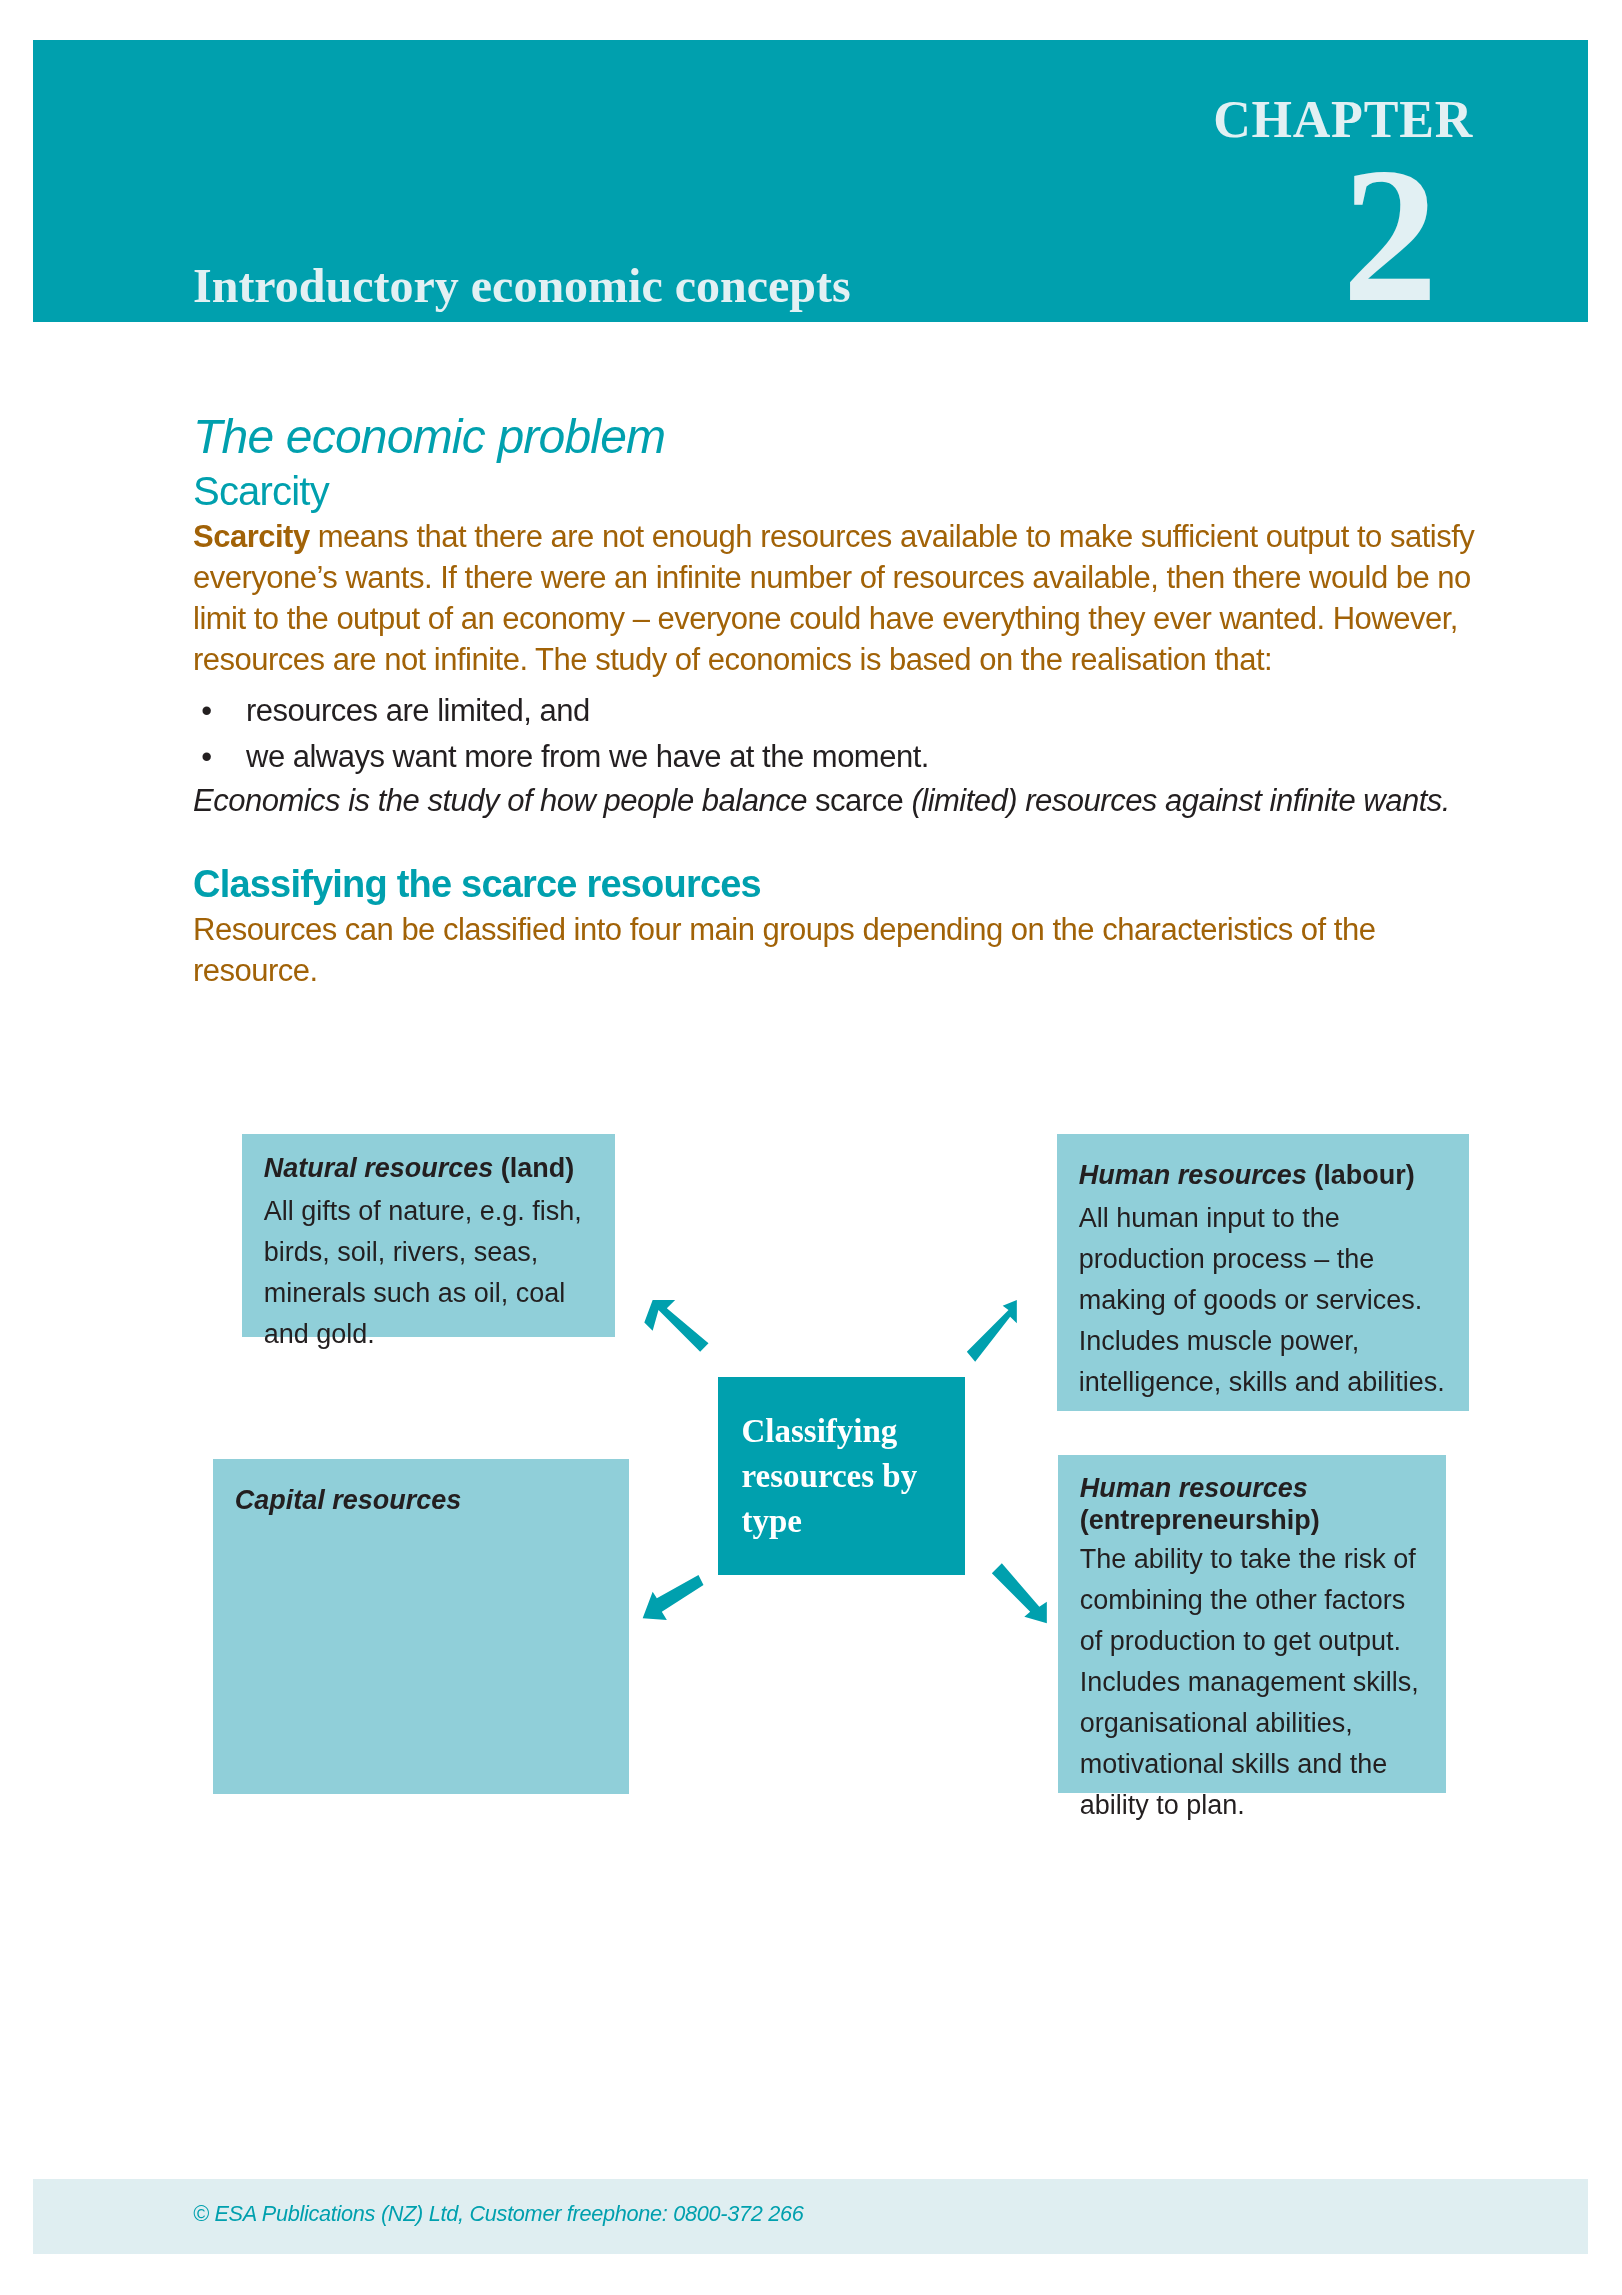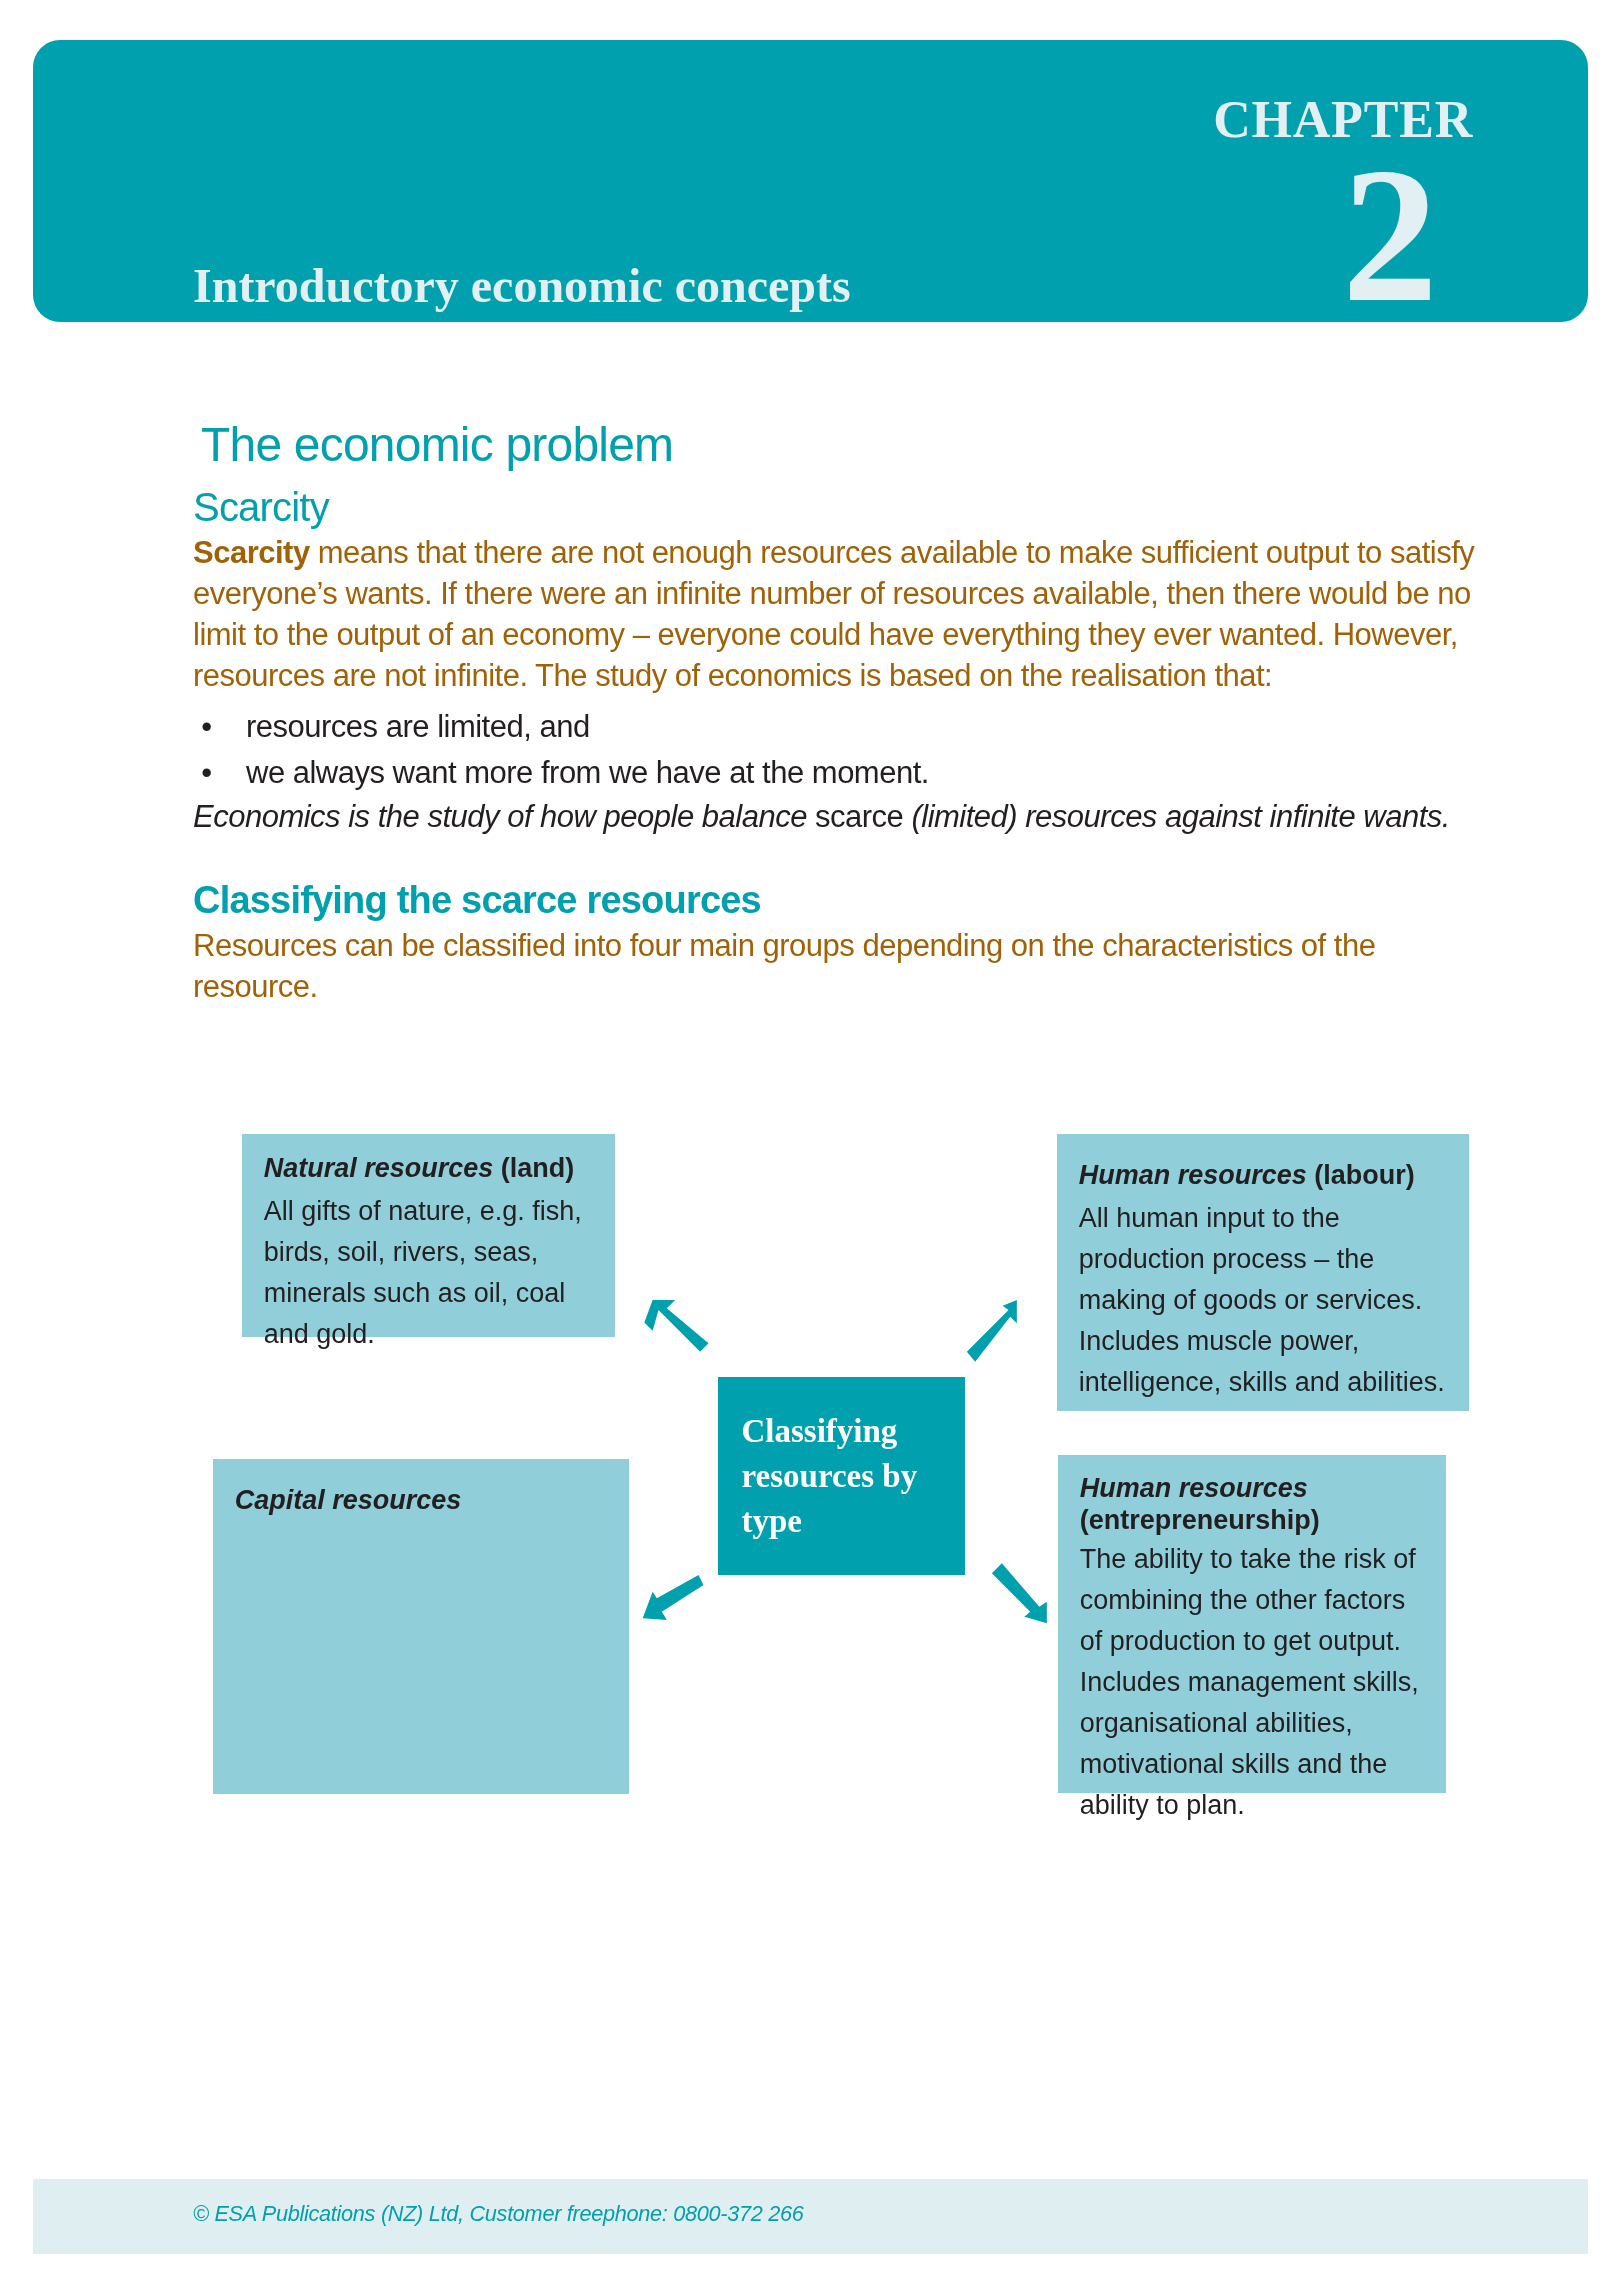--- a/index.html
+++ b/index.html
@@ -1,30 +1,30 @@
 <!DOCTYPE html>
 <html style="font-size:13.3px"><head>
 <meta charset="utf-8">
 <style>
   html, body { margin: 0; padding: 0; background: #ffffff; }
   body { width: 1622px; height: 2295px; position: relative; overflow: hidden;
          font-family: "Liberation Sans", sans-serif; color: #231f20; }
 
   .header-band { position: absolute; left: 33px; top: 40px; width: 1555px; height: 282px;
-                 background: #00a0ae; border-radius: 27px; }
+                 background: #00a0ae; }
   .chapter-label { position: absolute; right: 115px; top: 50px; font-family: "Liberation Serif", serif;
                    font-weight: bold; font-size: 52px; color: #e2f0f3; letter-spacing: 0.8px; }
   .chapter-number { position: absolute; right: 150px; top: 100px; font-family: "Liberation Serif", serif;
                     font-weight: bold; font-size: 192px; line-height: 192px; color: #e2f0f3; }
   .chapter-title { position: absolute; left: 160px; top: 218px; font-family: "Liberation Serif", serif;
                    font-weight: bold; font-size: 48px; color: #e2f0f3; }
 
   .content { position: absolute; left: 193px; top: 408px; width: 1300px; }
-  h1.sec { margin: 8px; font-family: "Liberation Sans", sans-serif; font-weight: normal;
-           color: #00a0ae; font-size: 48px; line-height: 58px; letter-spacing: -0.8px; }
+  h1.sec { margin: 0; font-family: "Liberation Sans", sans-serif; font-weight: normal;
+           color: #00a0ae; font-size: 48px; line-height: 58px; letter-spacing: -0.8px; font-style: italic; }
   h2.sub { margin: 0; font-family: "Liberation Sans", sans-serif; font-weight: normal;
            color: #00a0ae; font-size: 40px; line-height: 50px; letter-spacing: -0.8px; }
   h2.sub.bold { font-weight: bold; font-size: 38px; }
   p.body { margin: 0; font-size: 31px; line-height: 41px; color: #a16207; letter-spacing: -0.5px; }
   p.body b { font-weight: bold; }
   ul.bul { list-style: none; margin: 8.3px 0 0 0; padding: 0; }
   ul.bul li { position: relative; padding-left: 53px; font-size: 31px; line-height: 46px; letter-spacing: -0.5px; }
   ul.bul li .dot { position: absolute; left: 8.3px; top: 0; }
   p.ital { margin: 0; font-size: 31px; line-height: 41px; font-style: italic; letter-spacing: -0.5px; }
   p.ital .up { font-style: normal; }

